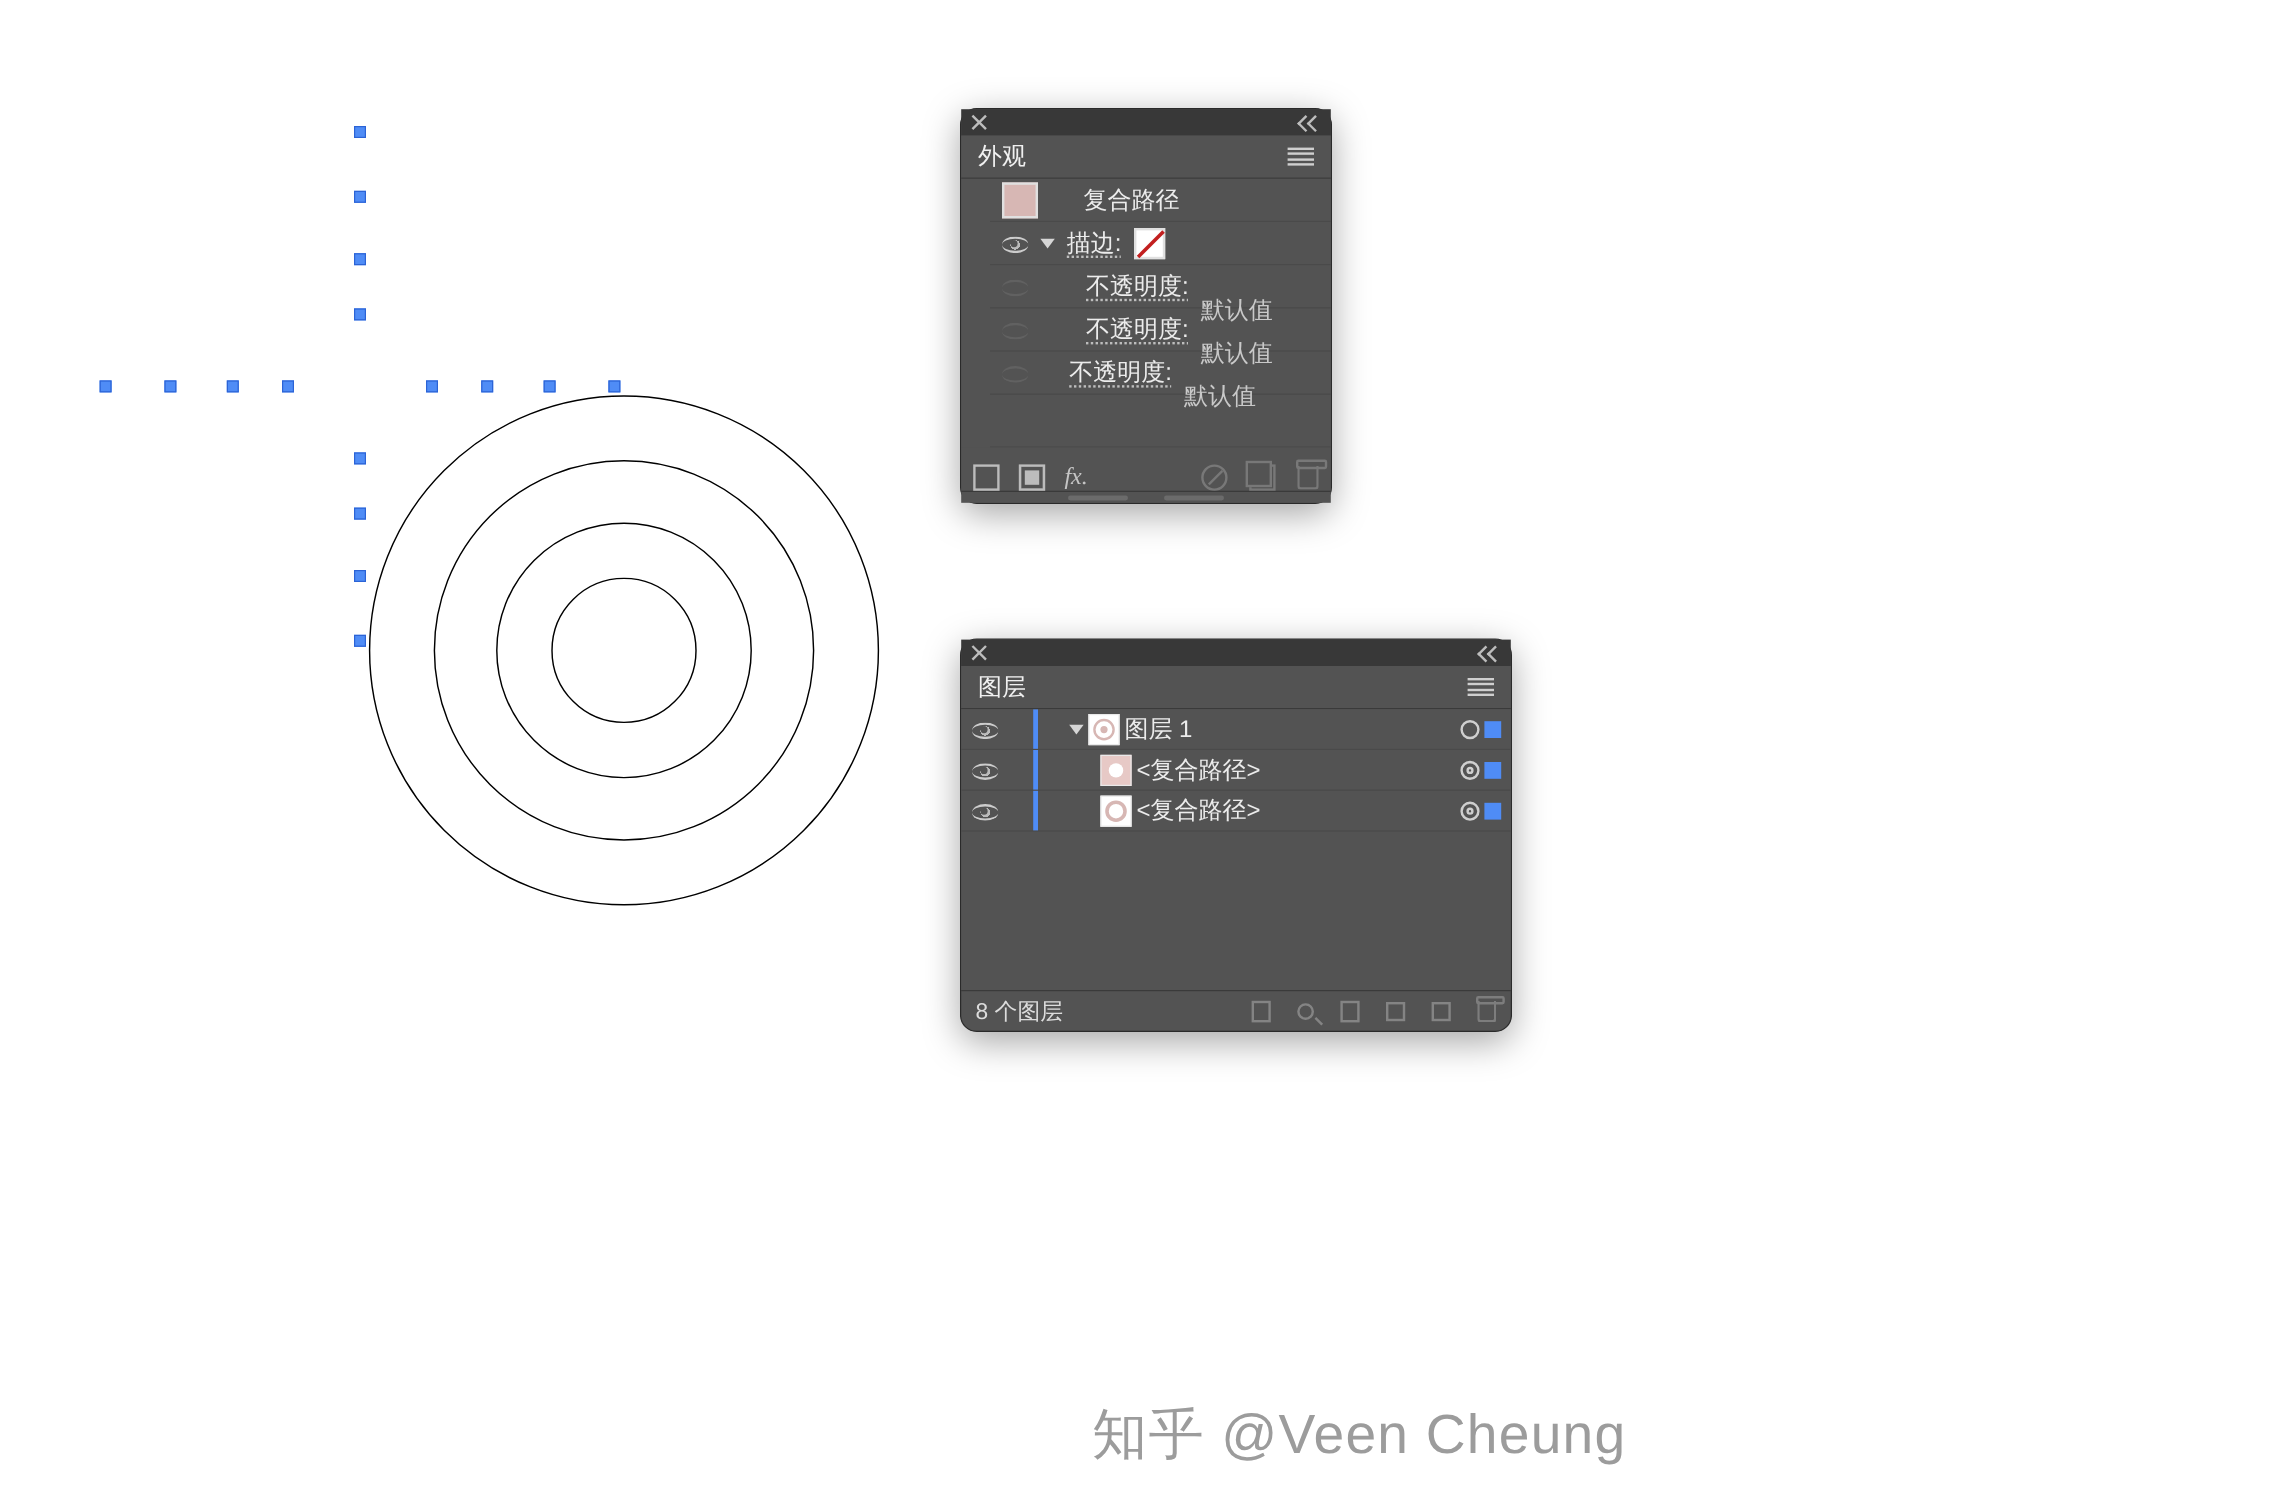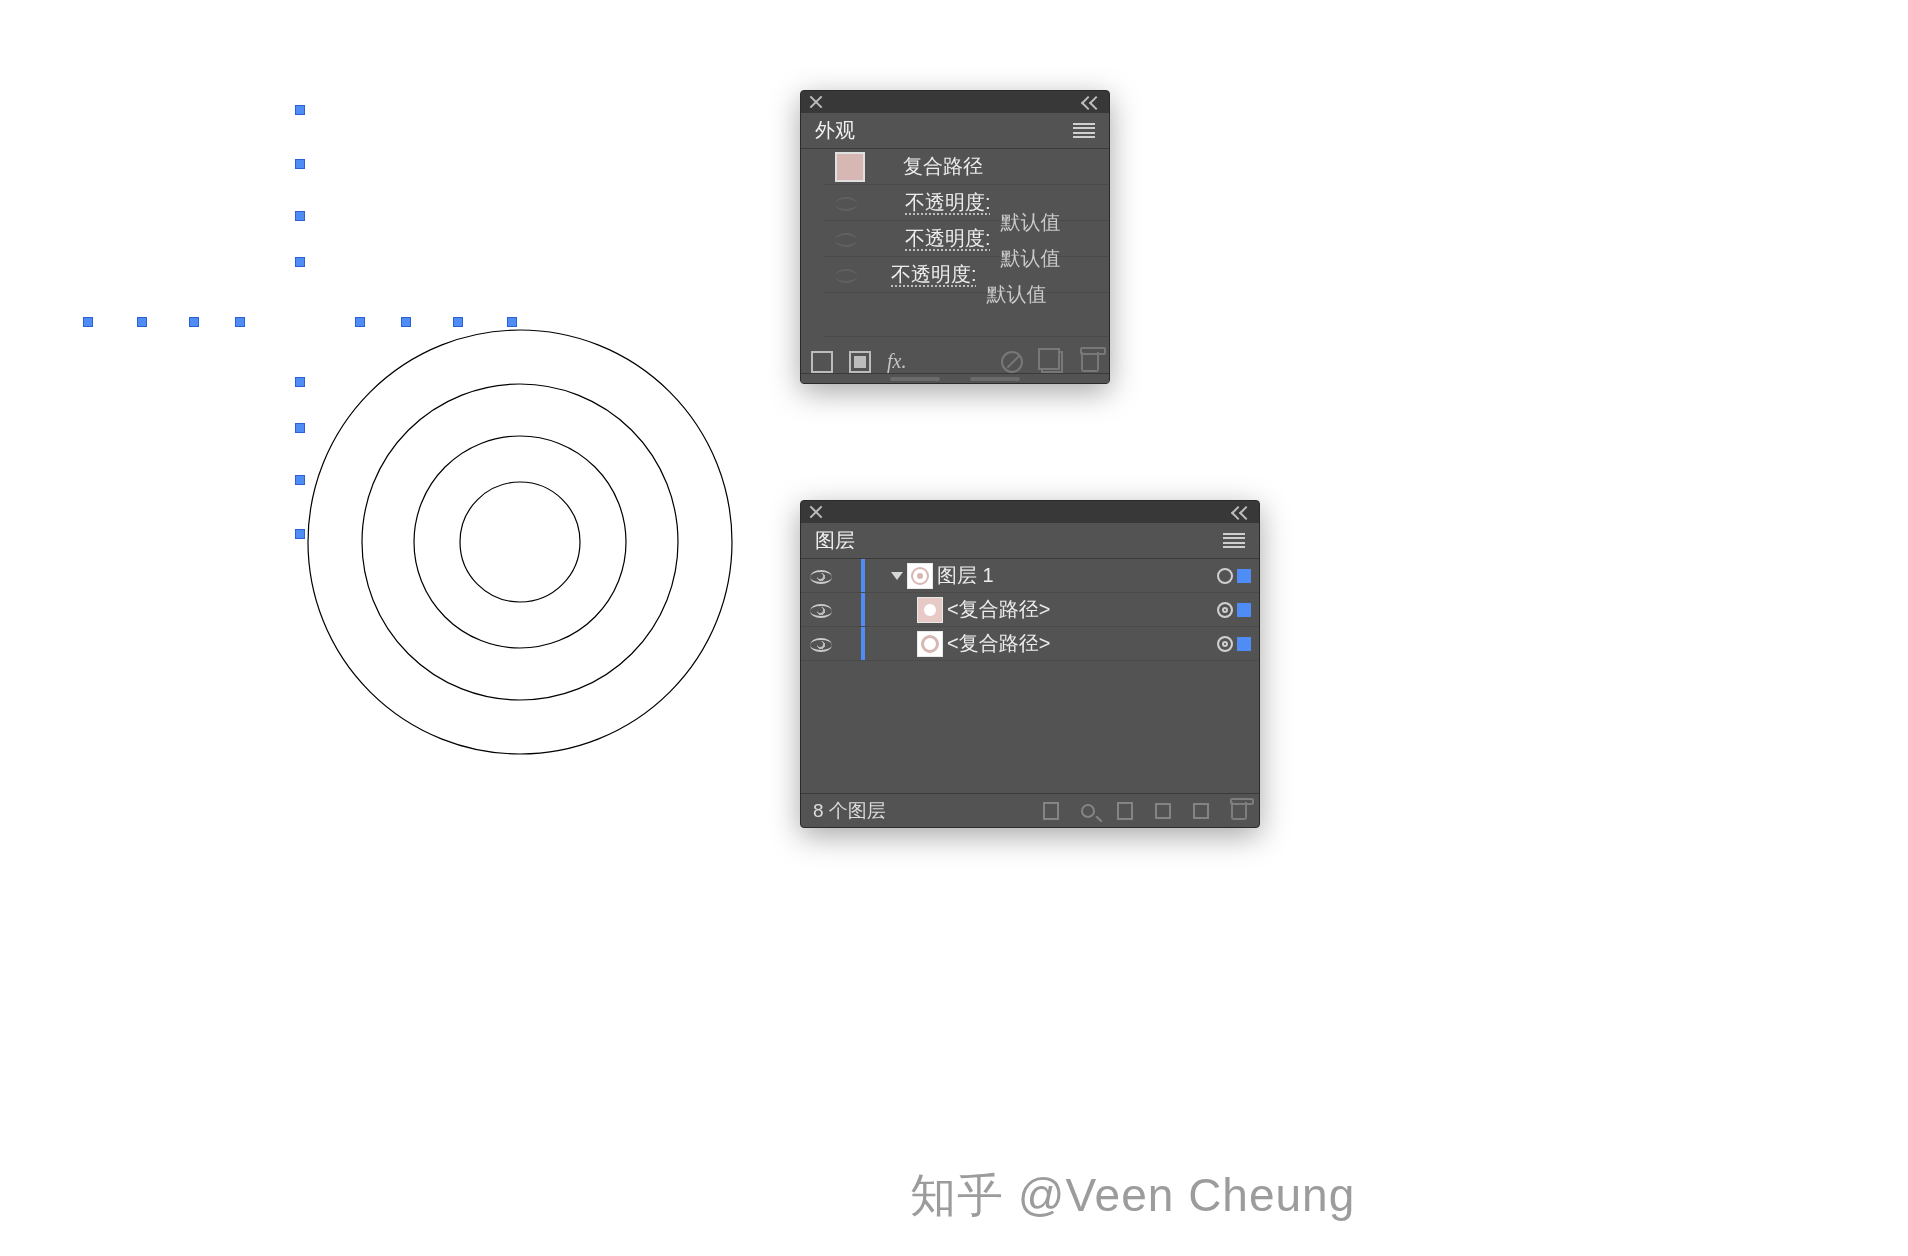--- a/index.html
+++ b/index.html
@@ -35,21 +35,21 @@
     border: 1px solid #2b63d6;
     transform: translate(-50%, -50%);
   }
 
   
   .panel {
     position: absolute;
     background: #535353;
     border: 1px solid #2a2a2a;
     box-shadow: 0 8px 30px rgba(0,0,0,.35);
-    border-radius: 4px;
+    border-radius: 14px;
     font-size: 20px;
     color: #e6e6e6;
   }
   .panel-topbar {
     height: 22px;
     background: #383838;
     display: flex;
     align-items: center;
     justify-content: space-between;
     padding: 0 8px;
@@ -137,21 +137,21 @@
   .ic-dup::after{content:"";position:absolute;left:-5px;top:-5px;width:18px;height:18px;border:2px solid #bdbdbd;background:#535353;}
   .ic-trash { width:18px;height:20px;border:2px solid #bdbdbd;border-top:none;border-radius:0 0 3px 3px;}
   .ic-trash::before{content:"";position:absolute;left:-3px;top:-5px;width:22px;height:4px;border:2px solid #bdbdbd;border-radius:2px;}
   .grip {
     height:10px; background:#535353; display:flex; justify-content:center; gap:30px; align-items:center;
     border-top:1px solid #3a3a3a;
   }
   .grip span{width:50px;height:4px;background:#6b6b6b;border-radius:2px;}
 
   
-  #layers-panel { left: 800px; top: 500px; width: 460px; height:328px;}
+  #layers-panel { left: 800px; top: 532px; width: 460px; height:328px;}
   .lp-body { background:#535353; height: calc(100% - 22px - 36px - 34px); overflow:hidden;}
   .lp-row {
     display:flex; align-items:center; height:34px; gap:4px; padding:0 8px;
     border-bottom:1px solid #4a4a4a; cursor:pointer;
   }
   .lp-eye { width:24px; display:flex; justify-content:center;}
   .lp-lock { width:20px; }
   .sel-bar { width:4px; align-self:stretch; background:#4f8cf6; }
   .indent1{width:18px;} .indent2{width:44px;}
   .twisty {
@@ -235,20 +235,26 @@
       </div>
   </div>
 
   <div class="ap-body">
     <div class="ap-row">
       <span class="thumb-swatch"></span>
       <span style="width:18px"></span>
       <span class="lbl">复合路径</span>
     </div>
 
+    <div class="ap-row">
+      <span class="eye on"></span>
+      <span class="caret"></span>
+      <span class="lbl u">描边:</span>
+      <span class="swatch-none"></span>
+    </div>
 
     <div class="ap-row sub">
       <span class="eye off" style="margin-left:-58px;margin-right:38px"></span>
       <span class="lbl u">不透明度:</span>
       <span class="lbl dim">默认值</span>
     </div>
 
 
     <div class="ap-row sub">
       <span class="eye off" style="margin-left:-58px;margin-right:38px"></span>

